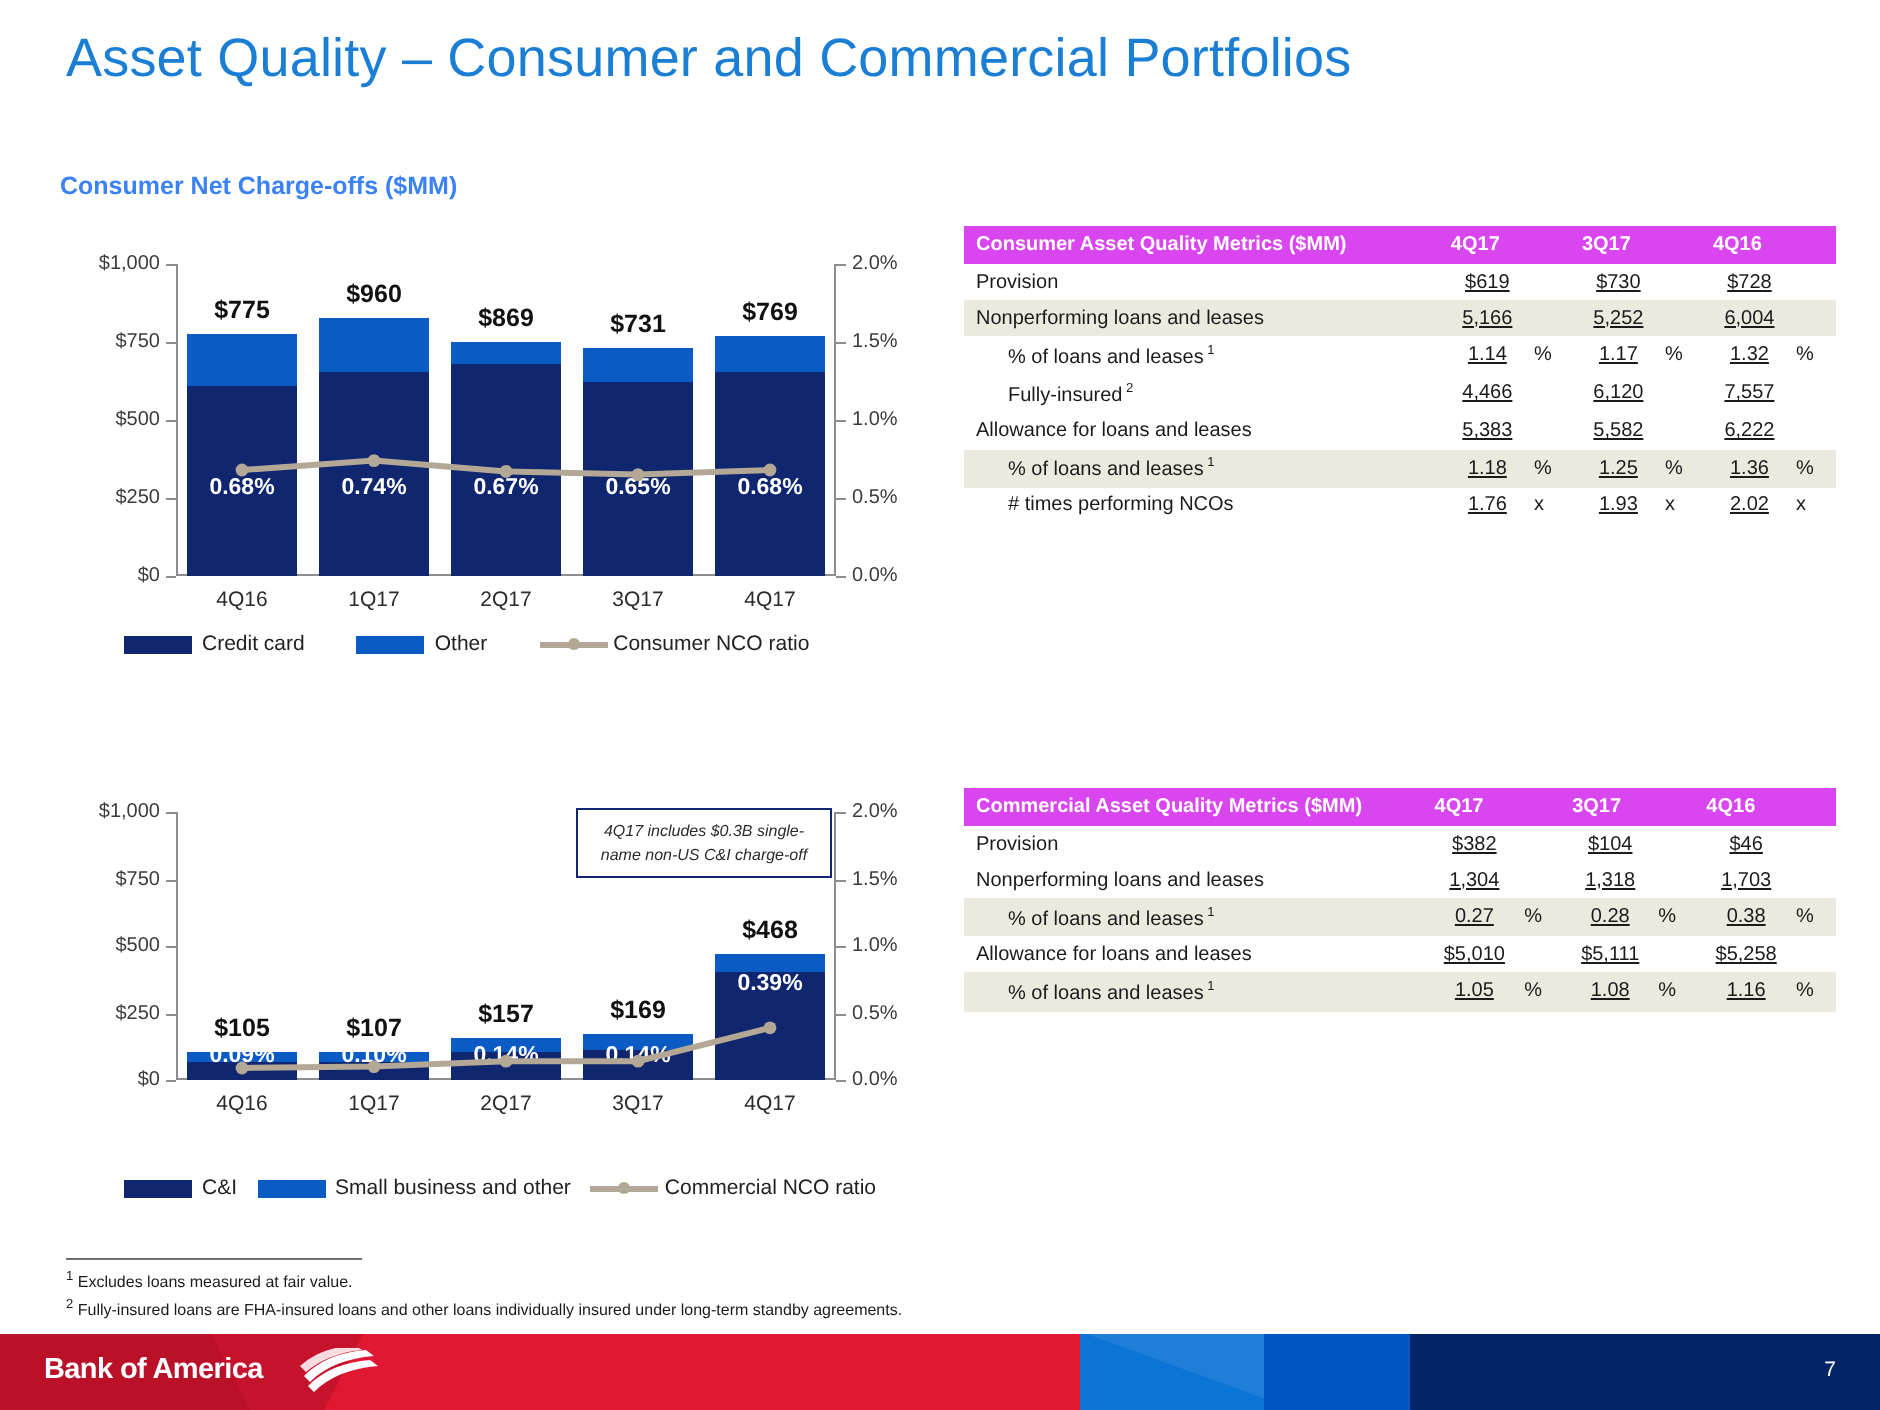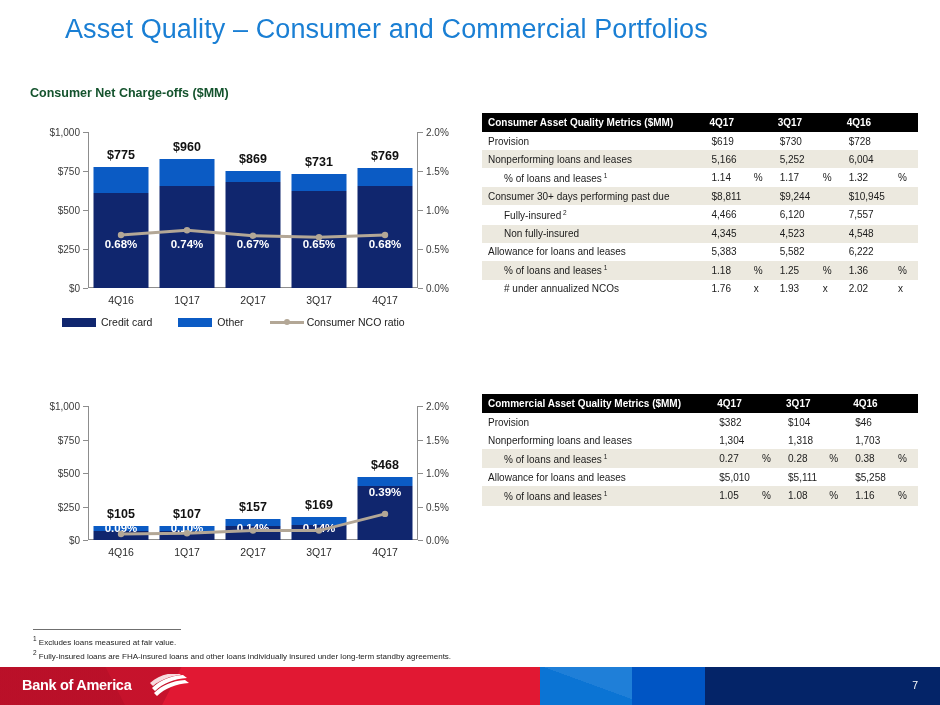--- a/index.html
+++ b/index.html
@@ -9,26 +9,25 @@
     font-family:"Liberation Sans", sans-serif;
     color:#1b1b1b;
   }
   .slide{position:absolute;inset:0;}
 
   
   .title{
     position:absolute;left:33px;top:14px;
     font-size:27px;color:#1a7fd4;font-weight:400;letter-spacing:0.1px;
     white-space:nowrap;
-    margin-left:32px;
   }
 
   
   .sec-head{
-    position:absolute;font-size:12.5px;font-weight:bold;color:#14532d;
+    position:absolute;font-size:12.5px;font-weight:bold;color:#3b82f6;
     white-space:nowrap;
   }
   #sec1{left:30px;top:86px;}
   #sec2{left:30px;top:360px;}
 
   
   .chart{position:absolute;}
   #chart1{left:26px;top:126px;width:452px;height:190px;}
   #chart2{left:26px;top:400px;width:452px;height:168px;}
 
@@ -102,31 +101,31 @@
     margin:-3px 0 0 -3px;border-radius:50%;background:#b3a796;
   }
   .lg-gap{width:26px;}
   .lg-gap-s{width:10px;}
 
   
   .tbl{position:absolute;border-collapse:collapse;font-size:10px;}
   #table1{left:482px;top:113px;width:436px;}
   #table2{left:482px;top:394px;width:436px;}
   .tbl th{
-    background:#000000;color:#ffffff;font-size:10px;font-weight:bold;
+    background:#d946ef;color:#ffffff;font-size:10px;font-weight:bold;
     padding:4px 6px;text-align:left;white-space:nowrap;
   }
   .tbl th.num{text-align:left;padding-left:4px;}
   .tbl td{
     padding:3.5px 6px;color:#1b1b1b;white-space:nowrap;
     border:none;font-size:10px;
   }
   .tbl tr.shade td{background:#ece9df;}
   .tbl tr.plain td{background:#ffffff;}
-  .tbl td.num{text-align:left;padding-right:4px;}
+  .tbl td.num{text-align:center;padding-right:4px;text-decoration:underline;}
   .tbl td.unit{text-align:left;padding-left:3px;padding-right:6px;width:14px;color:#1b1b1b;}
   .indent{padding-left:22px !important;}
   .sup{font-size:6.5px;vertical-align:super;}
 
   
   .fn-rule{position:absolute;left:33px;top:629px;width:148px;height:1px;background:#6f6f6f;}
   .fn{position:absolute;left:33px;font-size:8px;color:#1b1b1b;white-space:nowrap;}
   #fn1{top:635px;}
   #fn2{top:649px;}
 
@@ -342,21 +341,38 @@
         <div class="tick r" style="top: 100.5px;"></div>
         <div class="ylab-r" style="top: 67px;">1.0%</div>
         <div class="tick r" style="top: 67px;"></div>
         <div class="ylab-r" style="top: 33.5px;">1.5%</div>
         <div class="tick r" style="top: 33.5px;"></div>
         <div class="ylab-r" style="top: 0px;">2.0%</div>
         <div class="tick r" style="top: 0px;"></div>
       </div>
   </div>
 
-
+  <div class="callout">4Q17 includes $0.3B single-name non-US C&amp;I charge-off</div>
+
+  <div class="legend" id="legend2">
+    <span class="lg-item">
+      <span class="sw sw-dark"></span>
+      <span>C&amp;I</span>
+    </span>
+    <span class="lg-gap-s"></span>
+    <span class="lg-item">
+      <span class="sw sw-light"></span>
+      <span>Small business and other</span>
+    </span>
+    <span class="lg-gap-s"></span>
+    <span class="lg-item">
+      <span class="sw-line"></span>
+      <span>Commercial NCO ratio</span>
+    </span>
+  </div>
 
   <table class="tbl" id="table1">
     <thead>
         <tr>
           <th>Consumer Asset Quality Metrics ($MM)</th>
           <th class="num" colspan="2">4Q17</th>
           <th class="num" colspan="2">3Q17</th>
           <th class="num" colspan="2">4Q16</th>
         </tr>
       </thead>
@@ -381,45 +397,27 @@
         </tr>
         <tr class="plain">
           <td class="indent">% of loans and leases<span class="sup"> 1</span></td>
           <td class="num">1.14</td>
           <td class="unit">%</td>
           <td class="num">1.17</td>
           <td class="unit">%</td>
           <td class="num">1.32</td>
           <td class="unit">%</td>
         </tr>
-        <tr class="shade">
-          <td>Consumer 30+ days performing past due</td>
-          <td class="num">$8,811</td>
-          <td class="unit"></td>
-          <td class="num">$9,244</td>
-          <td class="unit"></td>
-          <td class="num">$10,945</td>
-          <td class="unit"></td>
-        </tr>
         <tr class="plain">
           <td class="indent">Fully-insured<span class="sup"> 2</span></td>
           <td class="num">4,466</td>
           <td class="unit"></td>
           <td class="num">6,120</td>
           <td class="unit"></td>
           <td class="num">7,557</td>
-          <td class="unit"></td>
-        </tr>
-        <tr class="shade">
-          <td class="indent">Non fully-insured</td>
-          <td class="num">4,345</td>
-          <td class="unit"></td>
-          <td class="num">4,523</td>
-          <td class="unit"></td>
-          <td class="num">4,548</td>
           <td class="unit"></td>
         </tr>
         <tr class="plain">
           <td>Allowance for loans and leases</td>
           <td class="num">5,383</td>
           <td class="unit"></td>
           <td class="num">5,582</td>
           <td class="unit"></td>
           <td class="num">6,222</td>
           <td class="unit"></td>
@@ -427,21 +425,21 @@
         <tr class="shade">
           <td class="indent">% of loans and leases<span class="sup"> 1</span></td>
           <td class="num">1.18</td>
           <td class="unit">%</td>
           <td class="num">1.25</td>
           <td class="unit">%</td>
           <td class="num">1.36</td>
           <td class="unit">%</td>
         </tr>
         <tr class="plain">
-          <td class="indent"># under annualized NCOs</td>
+          <td class="indent"># times performing NCOs</td>
           <td class="num">1.76</td>
           <td class="unit">x</td>
           <td class="num">1.93</td>
           <td class="unit">x</td>
           <td class="num">2.02</td>
           <td class="unit">x</td>
         </tr>
       </tbody>
   </table>
 

